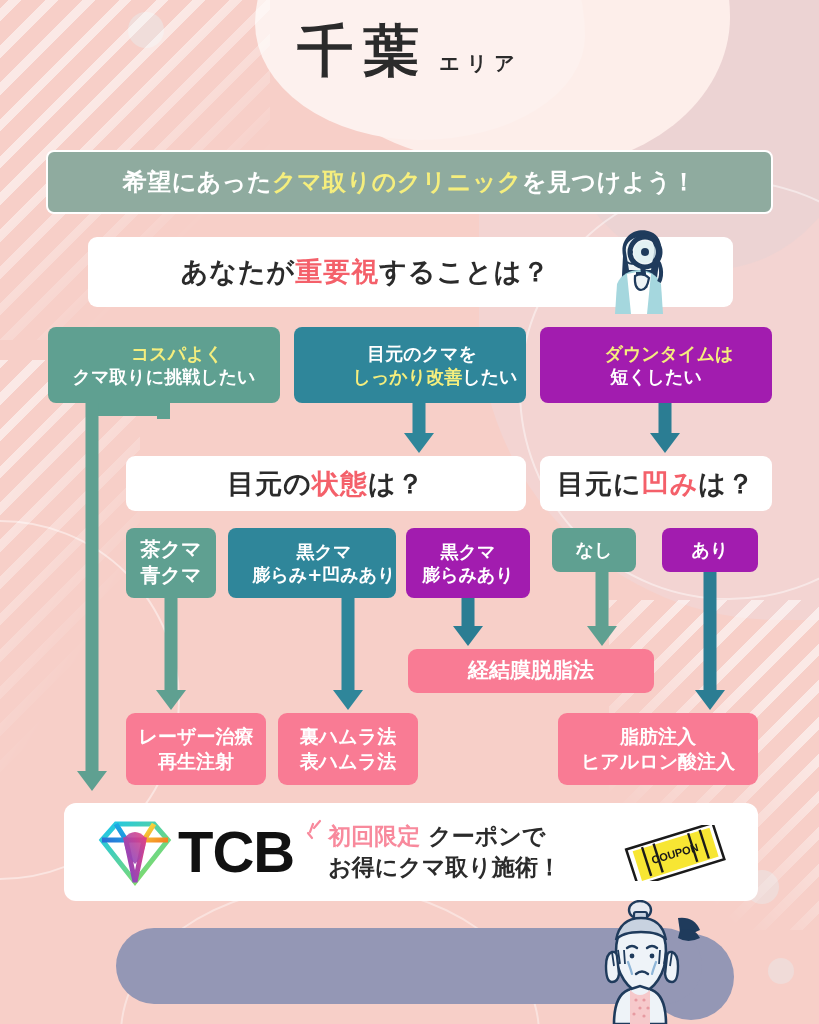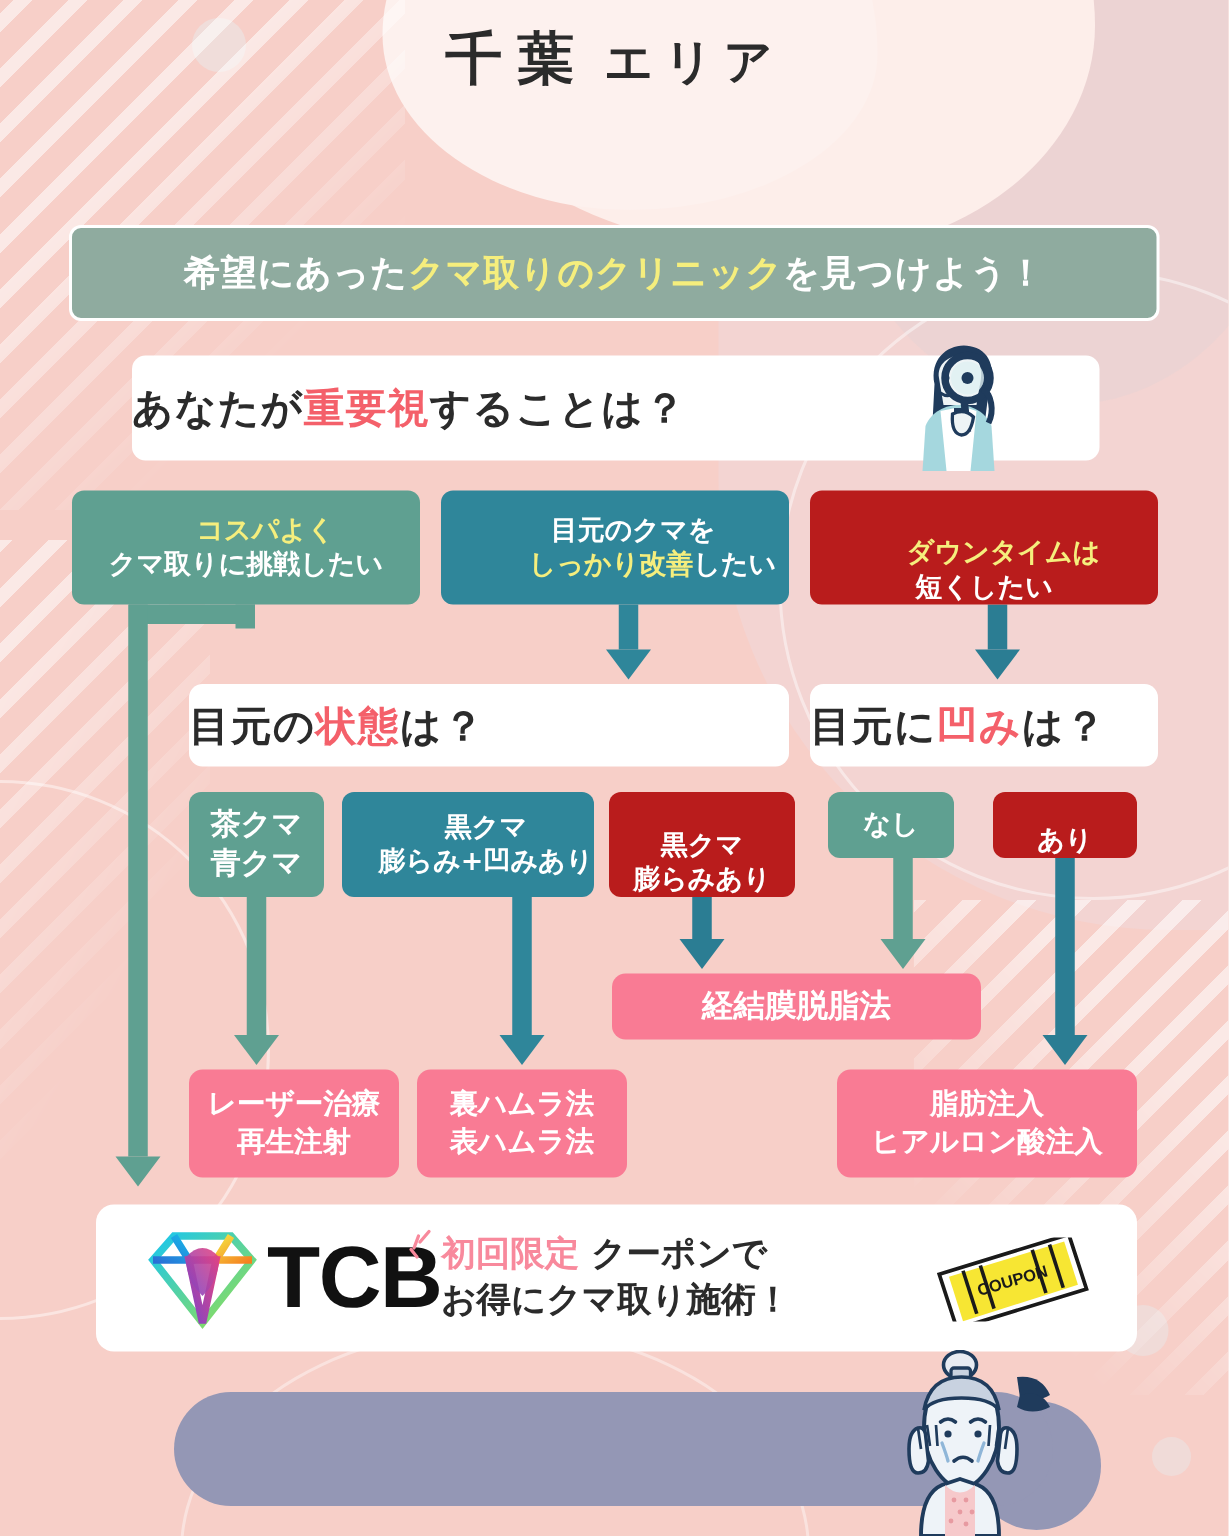--- a/index.html
+++ b/index.html
@@ -78,22 +78,22 @@
          border-color:rgba(255,255,255,.4); }
 
   
   .header-title{
     position:absolute; left:0; right:0; top:14px;
     text-align:center;
     color:#2b2b2b;
     font-weight:bold;
     z-index:6;
   }
-  .header-title .kanji{ font-size:38px; letter-spacing:10px; }
-  .header-title .kana{ font-size:32px; letter-spacing:7px; margin-left:10px; }
+  .header-title .kanji{ font-size:56px; letter-spacing:10px; }
+  .header-title .kana{ font-size:20px; letter-spacing:7px; margin-left:10px; }
 
   
   .banner{
     position:absolute; left:46px; top:150px; width:727px; height:64px;
     background:#8fab9f;
     border:2px solid #ffffff;
     border-radius:8px;
     display:flex; align-items:center; justify-content:center;
     z-index:6;
   }
@@ -101,21 +101,21 @@
     font-size:24px; font-weight:bold; color:#ffffff; letter-spacing:.5px;
     white-space:nowrap;
   }
   .banner-text .hl{ color:#f5ee7d; }
 
   
   .qbox{
     position:absolute;
     background:#ffffff;
     border-radius:9px;
-    display:flex; align-items:center; justify-content:flex-start;
+    display:flex; align-items:center; justify-content:center;
     z-index:5;
   }
   .qbox .q-text{
     font-size:27px; font-weight:bold; color:#2b2b2b; letter-spacing:1px;
     white-space:nowrap;
   }
   .qbox .q-text .red{ color:#f4606a; }
   #q-main{ left:88px; top:237px; width:645px; height:70px; }
   #q-main .q-text{ padding-right:90px; }
   #q-state{ left:126px; top:456px; width:400px; height:55px; }
@@ -128,21 +128,21 @@
     display:flex; flex-direction:column;
     align-items:center; justify-content:center;
     z-index:5;
     text-align:center;
     line-height:1.28;
     color:#ffffff;
     font-weight:bold;
   }
   .obox.sage{ background:#5fa091; }
   .obox.teal{ background:#2f869a;padding-left:24px; }
-  .obox.teal-d{ background:#b91c1c;justify-content:flex-end; }
+  .obox.teal-d{ background:#a21caf; }
   .obox .ln{ white-space:nowrap; }
   .obox .hl{ color:#f5ee7d;margin-left:26px; }
 
   #o-cost{ left:48px; top:327px; width:232px; height:76px; font-size:18px; }
   #o-improve{ left:294px; top:327px; width:232px; height:76px; font-size:18px; }
   #o-down{ left:540px; top:327px; width:232px; height:76px; font-size:18px; }
 
   #o-brown{ left:126px; top:528px; width:90px; height:70px; font-size:20px; }
   #o-black-both{ left:228px; top:528px; width:168px; height:70px; font-size:18px; }
   #o-black-bulge{ left:406px; top:528px; width:124px; height:70px; font-size:18px; }
@@ -192,21 +192,21 @@
     display:flex; align-items:center;
     z-index:6;
   }
   .tcb-logo-wrap{ display:flex; align-items:center; margin-left:32px; }
   .tcb-word{
     font-size:58px; font-weight:bold; letter-spacing:-1px; color:#111;
     margin-left:4px; line-height:1;
     font-family:"Liberation Sans",sans-serif;
   }
   .tcb-copy{
-    line-height:1.35; position:relative;
+    margin-left:34px; line-height:1.35; position:relative;
   }
   .tcb-copy .l1, .tcb-copy .l2{
     font-size:23px; font-weight:bold; color:#2b2b2b; white-space:nowrap;
   }
   .tcb-copy .pink{ color:#f8899c; }
   .spark{ position:absolute; left:-22px; top:-2px; width:20px;height:26px; }
   .coupon{ position:absolute; right:26px; top:22px; width:110px; height:56px; }
 
   
   .bottom-banner{

